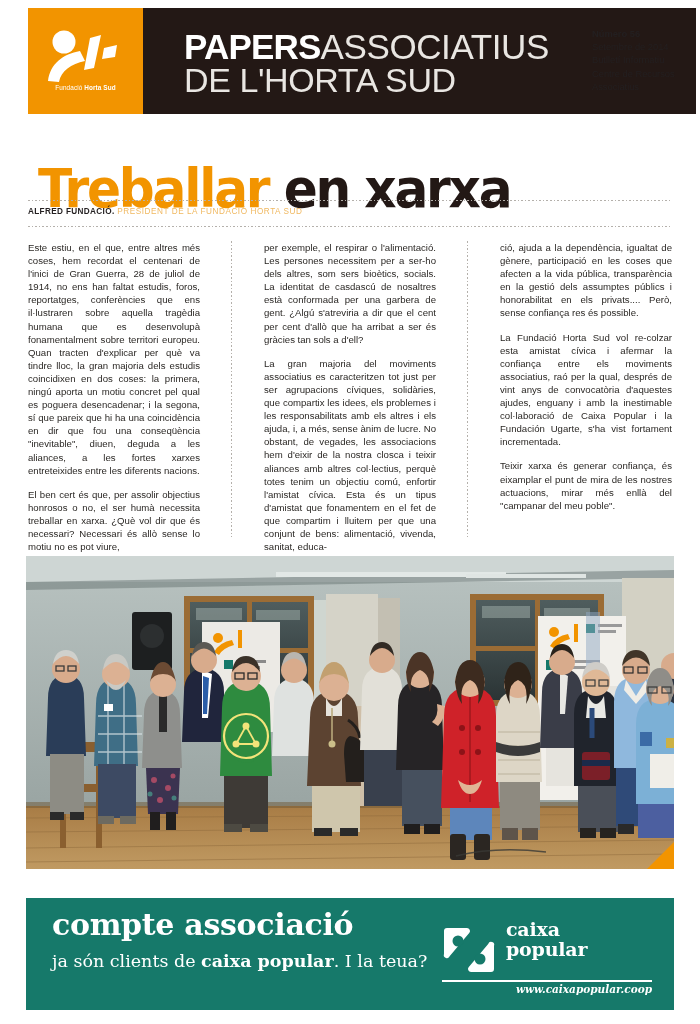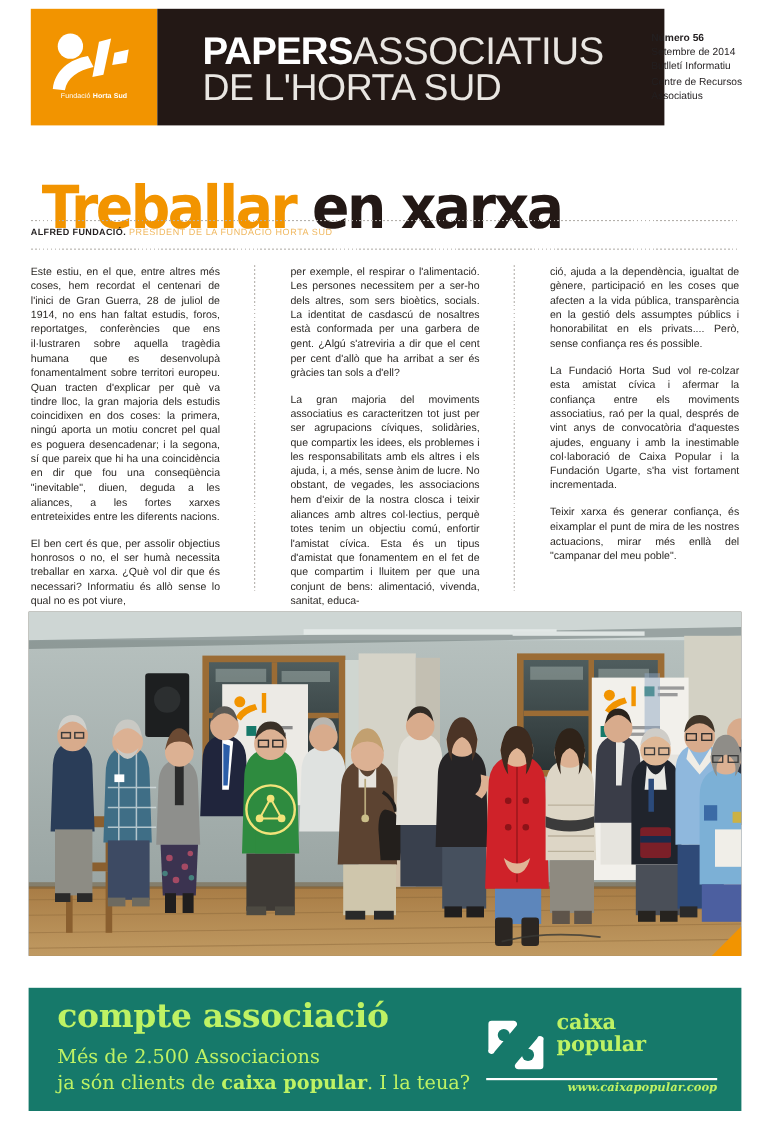--- a/index.html
+++ b/index.html
@@ -14,21 +14,21 @@
     font-family: "Liberation Sans", sans-serif;
     overflow: hidden;
     color: #231f20;
   }
 
   
   .masthead {
     position: absolute;
     left: 28px;
     top: 8px;
-    width: 576px;
+    width: 668px;
     height: 106px;
     display: flex;
   }
   .logo-block {
     width: 115px;
     height: 106px;
     background: #f29400;
     position: relative;
     flex: none;
   }
@@ -185,21 +185,21 @@
   }
 
   
   .ad {
     position: absolute;
     left: 26px;
     top: 898px;
     width: 648px;
     height: 112px;
     background: #16796a;
-    color: #bef264;
+    color: #ffffff;
   }
   .ad-headline {
     position: absolute;
     left: 26px;
     top: 12px;
     font-family: "DejaVu Serif", serif;
     font-weight: 700;
     font-size: 30px;
     letter-spacing: -0.3px;
     line-height: 1;
@@ -293,21 +293,21 @@
 <div class="rule-dotted rule-top"></div>
 <div class="byline">
   <span class="author">ALFRED FUNDACIÓ.</span>
   <span class="role">PRESIDENT DE LA FUNDACIÓ HORTA SUD</span>
 </div>
 <div class="rule-dotted rule-bot"></div>
 
 <div class="columns">
   <div class="col">
     <p>Este estiu, en el que, entre altres més coses, hem recordat el centenari de l'inici de Gran Guerra, 28 de juliol de 1914, no ens han faltat estudis, foros, reportatges, conferències que ens il·lustraren sobre aquella tragèdia humana que es desenvolupà fonamentalment sobre territori europeu. Quan tracten d'explicar per què va tindre lloc, la gran majoria dels estudis coincidixen en dos coses: la primera, ningú aporta un motiu concret pel qual es poguera desencadenar; i la segona, sí que pareix que hi ha una coincidència en dir que fou una conseqüència "inevitable", diuen, deguda a les aliances, a les fortes xarxes entreteixides entre les diferents nacions.</p>
-    <p>El ben cert és que, per assolir objectius honrosos o no, el ser humà necessita treballar en xarxa. ¿Què vol dir que és necessari? Informatiu és allò sense lo qual no es pot viure,</p>
+    <p>El ben cert és que, per assolir objectius honrosos o no, el ser humà necessita treballar en xarxa. ¿Què vol dir que és necessari? Necessari és allò sense lo motiu no es pot viure,</p>
   </div>
   <div class="col-sep"></div>
   <div class="col">
     <p>per exemple, el respirar o l'alimentació. Les persones necessitem per a ser-ho dels altres, som sers bioètics, socials. La identitat de casdascú de nosaltres està conformada per una garbera de gent. ¿Algú s'atreviria a dir que el cent per cent d'allò que ha arribat a ser és gràcies tan sols a d'ell?</p>
     <p>La gran majoria del moviments associatius es caracteritzen tot just per ser agrupacions cíviques, solidàries, que compartix les idees, els problemes i les responsabilitats amb els altres i els ajuda, i, a més, sense ànim de lucre. No obstant, de vegades, les associacions hem d'eixir de la nostra closca i teixir aliances amb altres col·lectius, perquè totes tenim un objectiu comú, enfortir l'amistat cívica. Esta és un tipus d'amistat que fonamentem en el fet de que compartim i lluitem per que una conjunt de bens: alimentació, vivenda, sanitat, educa-</p>
   </div>
   <div class="col-sep"></div>
   <div class="col">
     <p>ció, ajuda a la dependència, igualtat de gènere, participació en les coses que afecten a la vida pública, transparència en la gestió dels assumptes públics i honorabilitat en els privats.... Però, sense confiança res és possible.</p>
     <p>La Fundació Horta Sud vol re-colzar esta amistat cívica i afermar la confiança entre els moviments associatius, raó per la qual, després de vint anys de convocatòria d'aquestes ajudes, enguany i amb la inestimable col·laboració de Caixa Popular i la Fundación Ugarte, s'ha vist fortament incrementada.</p>
@@ -617,21 +617,20 @@
     <path d="M430 300 q40 -10 90 -4" stroke="#3a3a36" stroke-width="1.6" fill="none" opacity=".8"></path>
 
     <rect x="0" y="0" width="648" height="313" fill="none"></rect>
   </svg>
   <div class="photo-corner"></div>
 </div>
 
 <div class="ad">
   <div class="ad-headline">compte associació</div>
   <div class="ad-sub">
-    <div>Més de 2.500 Associacions</div>
     <div><span>ja són clients de </span><b>caixa popular</b><span>. I la teua?</span></div>
   </div>
 
   <div class="ad-logo">
     <svg class="ad-logo-mark" viewBox="0 0 54 52">
       <path d="M5 4 h20 a3 3 0 0 1 2.4 4.8 L7.8 32 A3 3 0 0 1 2 30 V7 A3 3 0 0 1 5 4 Z" fill="#ffffff"></path>
       <path d="M49 48 h-20 a3 3 0 0 1 -2.4 -4.8 L46.2 20 A3 3 0 0 1 52 22 V45 A3 3 0 0 1 49 48 Z" fill="#ffffff"></path>
       <circle cx="16" cy="17" r="5.5" fill="#16796a"></circle>
       <circle cx="38" cy="35" r="5.5" fill="#16796a"></circle>
     </svg>

